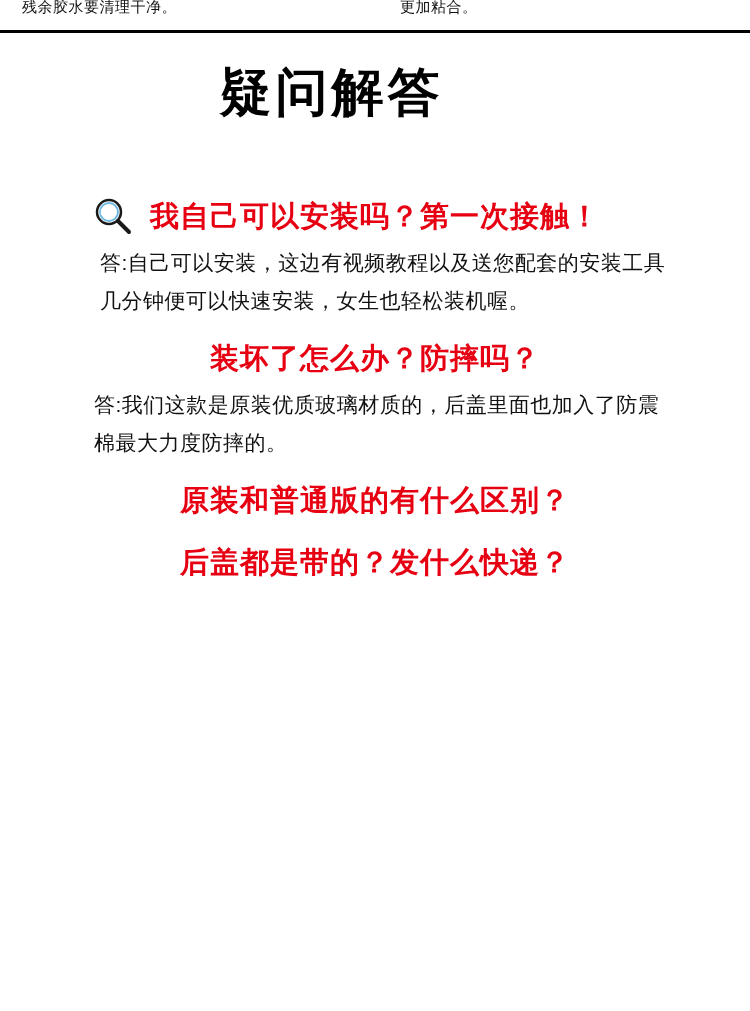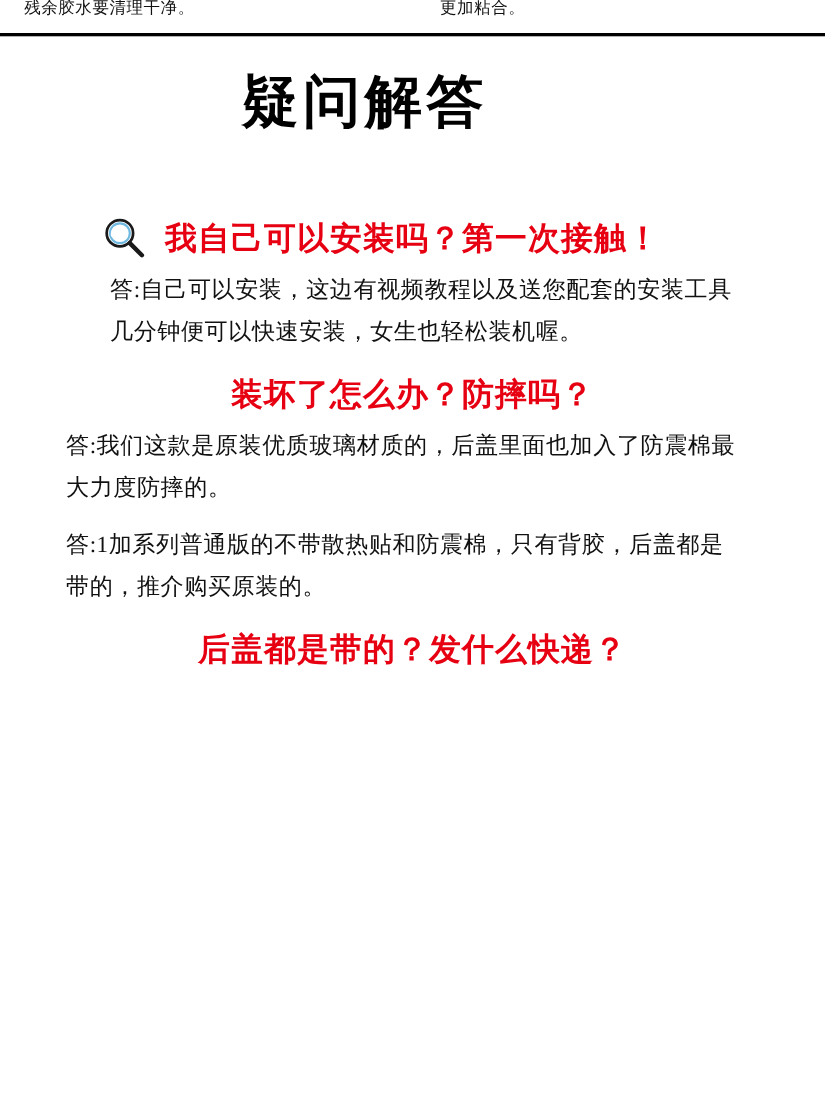--- a/index.html
+++ b/index.html
@@ -104,29 +104,29 @@
     top: 4px;
     width: 42px;
     height: 42px;
   }
   .magnifier svg { display: block; }
 
   .a-text {
     margin-top: 4px;
     padding-left: 100px;
     padding-right: 78px;
-    font-family: Liberation Serif, serif;
+    font-family: Liberation Sans, sans-serif;
     font-size: 21px;
     line-height: 38px;
     color: #111111;
     letter-spacing: 0.5px;
     text-align: left;
   }
   .a-text.indent-less {
-    padding-left: 60px;
+    padding-left: 94px;
   }
 </style>
 </head>
 <body>
 
 <div class="page">
 
   <div class="top-strip">
     <div class="tip-left">残余胶水要清理干净。</div>
     <div class="tip-right">更加粘合。</div>
@@ -154,21 +154,23 @@
     </div>
 
     <div class="qa-block">
       <div class="q-row">
         <span class="q-text">装坏了怎么办？防摔吗？</span>
       </div>
       <div class="a-text indent-less">答:我们这款是原装优质玻璃材质的，后盖里面也加入了防震棉最大力度防摔的。</div>
     </div>
 
     <div class="qa-block">
-      <div class="a-text indent-less">答:1加系列普通版的不带散热贴和防震棉，只有背胶，后盖都是带的，推介购买原装的。</div>
+      <div class="q-row">
+        <span class="q-text">原装和普通版的有什么区别？</span>
+      </div>
     </div>
 
     <div class="qa-block">
     </div>
 
     <div class="qa-block">
       <div class="q-row">
         <span class="q-text">后盖都是带的？发什么快递？</span>
       </div>
     </div>

